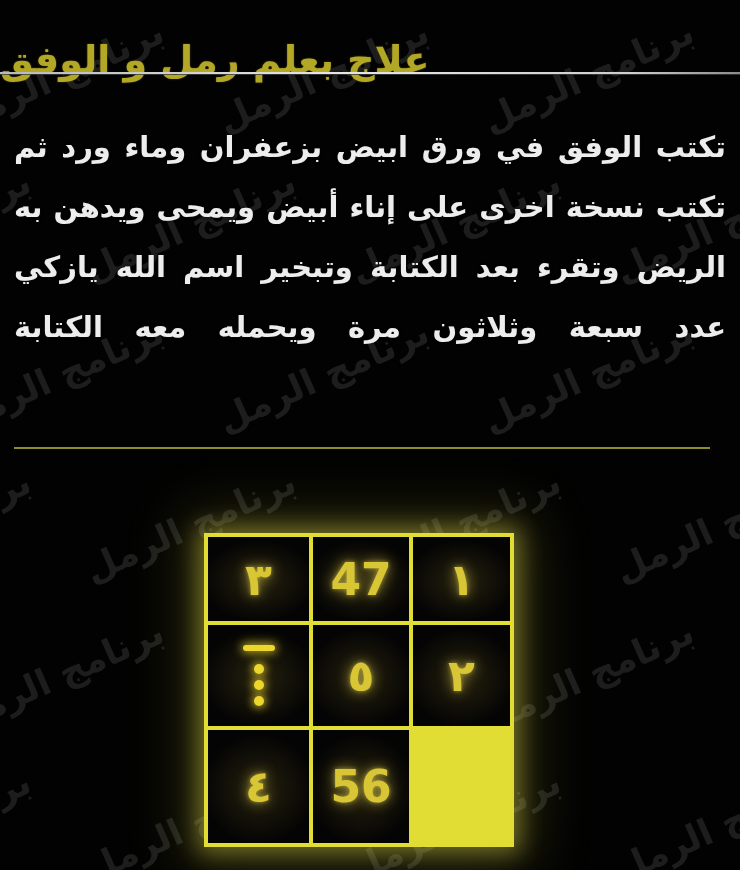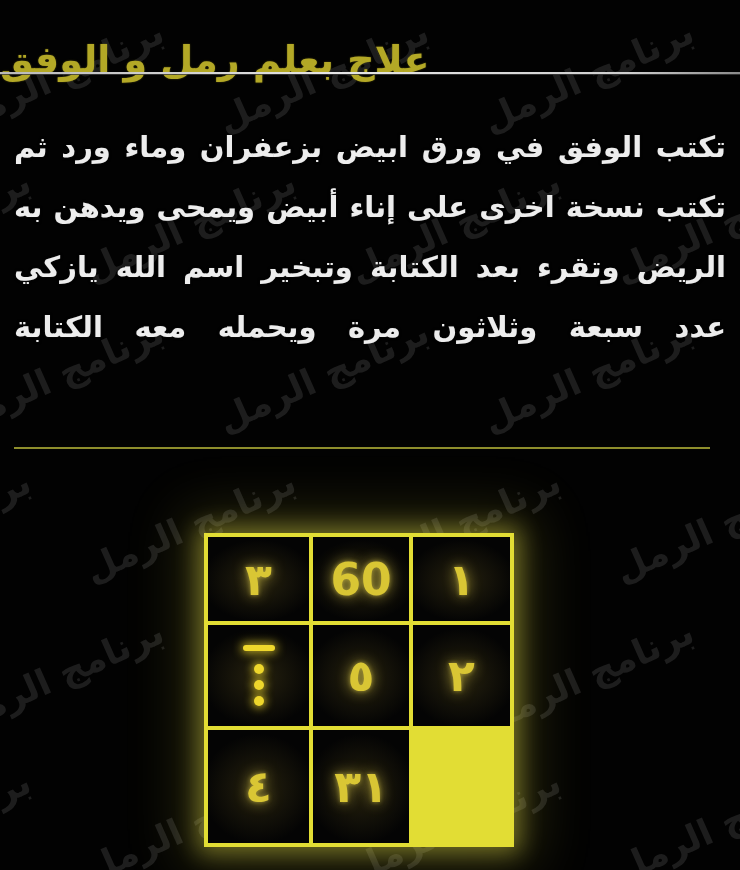--- a/index.html
+++ b/index.html
@@ -109,21 +109,21 @@
     <div class="pline">عدد سبعة وثلاثون مرة ويحمله معه الكتابة</div>
   </div>
 
   <div class="divider-mid"></div>
 
   <div class="wafq">
     <div class="cell">
       <span class="num">٣</span>
     </div>
     <div class="cell">
-      <span class="num">60</span>
+      <span class="num">47</span>
     </div>
     <div class="cell">
       <span class="num">١</span>
     </div>
 
     <div class="cell">
       <div class="figure">
         <div class="fig-bar"></div>
         <div class="fig-dot"></div>
         <div class="fig-dot"></div>
@@ -134,17 +134,17 @@
       <span class="num">٥</span>
     </div>
 
     <div class="cell">
       <span class="num">٢</span>
     </div>
     <div class="cell">
       <span class="num">٤</span>
     </div>
     <div class="cell">
-      <span class="num">٣١</span>
+      <span class="num">56</span>
     </div>
   </div>
 
 </div>
 
 </body></html>

